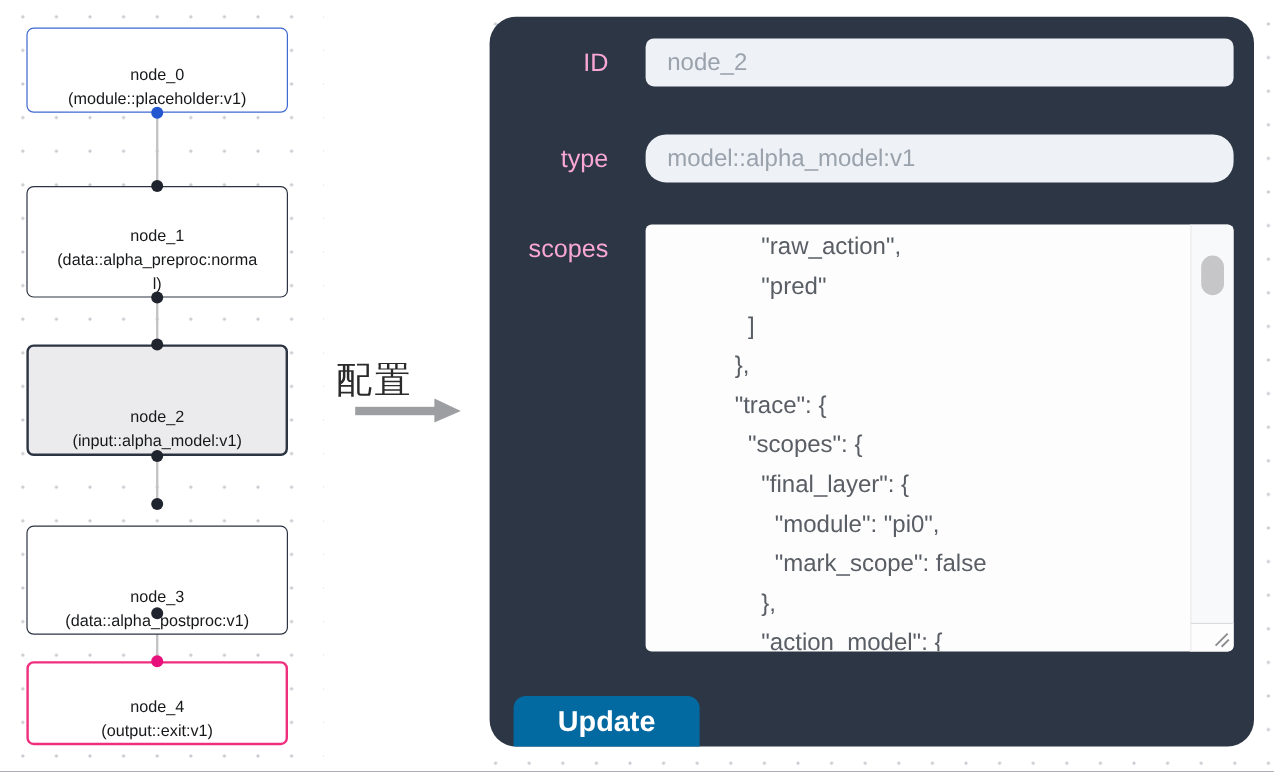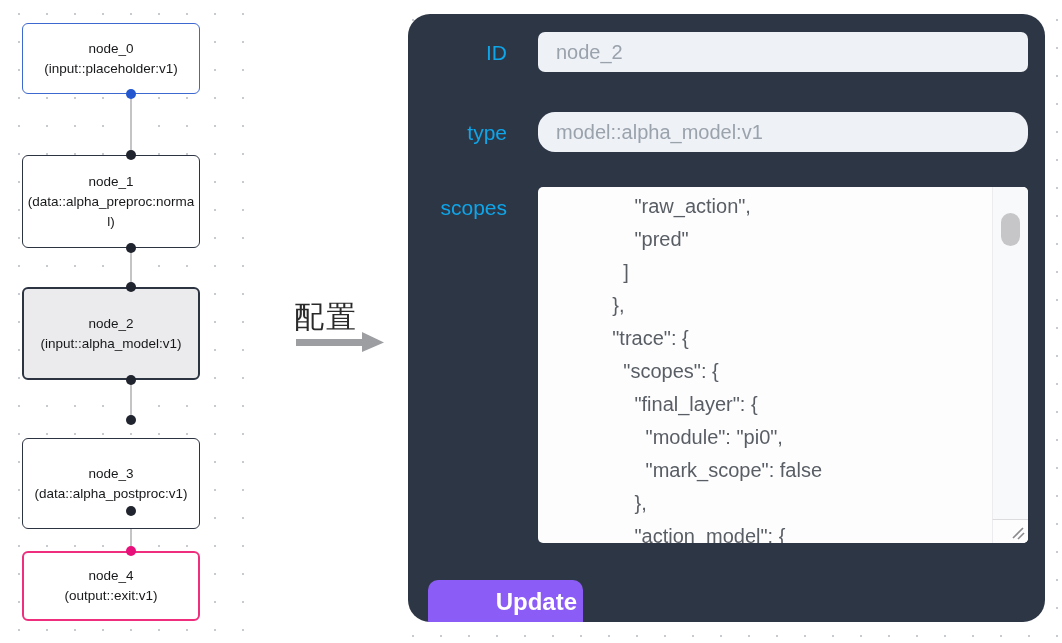--- a/index.html
+++ b/index.html
@@ -12,23 +12,23 @@
   .canvas{
     position:absolute;top:0;height:643px;
     background-image:radial-gradient(#c7cad0 1.2px, transparent 1.4px);
     background-size:28px 28px;
   }
   .canvas-left{left:0;width:270px;background-position:5px 0;}
   .canvas-right{left:393px;width:669px;background-position:6px 6px;}
 
   
   .node{
-    position:absolute;left:22px;width:178px;box-sizing:border-box;
+    position:absolute;left:22px;width:218px;box-sizing:border-box;
     background:#ffffff;border:1.5px solid #2c3442;border-radius:6px;
-    display:flex;flex-direction:column;align-items:center;justify-content:center;
+    display:flex;flex-direction:column;align-items:center;justify-content:flex-end;
     text-align:center;color:#17181a;font-size:13.5px;line-height:20px;
   }
   .node .type-line{max-width:168px;word-break:break-all;}
   .node-0{top:23px;height:71px;border-color:#3d68cf;border-width:1.5px;}
   .node-1{top:155px;height:93px;}
   .node-2{top:287px;height:93px;border-width:2.5px;background:#ebebed;}
   .node-3{top:438px;height:91px;}
   .node-4{top:551px;height:70px;border-color:#ef2e7e;border-width:2px;}
 
   .edge{position:absolute;left:130px;width:2px;background:#c4c4c6;}
@@ -36,33 +36,33 @@
   .edge-12{top:248px;height:39px;}
   .edge-23{top:380px;height:40px;}
   .edge-34{top:511px;height:40px;}
 
   .port{position:absolute;left:126px;width:10px;height:10px;border-radius:50%;background:#20242e;}
   .port-blue{background:#2257d0;}
   .port-pink{background:#e8107a;}
 
   
   .transfer-label{
-    position:absolute;left:294px;top:297px;width:96px;
+    position:absolute;left:280px;top:297px;width:96px;
     font-size:30px;color:#2a2a2a;letter-spacing:2px;text-align:left;
   }
   .transfer-arrow{position:absolute;left:294px;top:331px;}
 
   
   .panel{
     position:absolute;left:408px;top:14px;width:637px;height:608px;
     background:#2d3645;border-radius:22px;overflow:hidden;
   }
   .panel-label{
     position:absolute;left:10px;width:89px;text-align:right;
-    color:#0ea5e9;font-size:21px;
+    color:#f9a8d4;font-size:21px;
   }
   .label-id{top:27px;}
   .label-type{top:107px;}
   .label-config{top:182px;}
   .panel-input{
     position:absolute;left:130px;width:490px;height:40px;box-sizing:border-box;
     background:#eef1f6;border:none;border-radius:7px;outline:none;
     padding:0 18px;font-size:20px;color:#9aa2ac;
     font-family:"Liberation Sans","DejaVu Sans",sans-serif;
   }
@@ -88,38 +88,38 @@
     background:#c6c6c8;border-radius:10px;
   }
   .resize-cell{
     position:absolute;right:0;bottom:0;width:35px;height:23px;
     background:#fdfdfe;border-top:1px solid #dcdcde;border-left:1px solid #ececee;
   }
   .resize-cell svg{position:absolute;right:3px;bottom:3px;}
 
   .update-btn{
     position:absolute;left:20px;top:566px;width:155px;height:60px;
-    background:#8b5cf6;border:none;border-radius:10px;
-    color:#ffffff;font-size:24px;font-weight:bold;text-align:right;
+    background:#0369a1;border:none;border-radius:10px;
+    color:#ffffff;font-size:24px;font-weight:bold;text-align:center;
     padding-bottom:18px;cursor:pointer;
     font-family:"Liberation Sans","DejaVu Sans",sans-serif;
   }
 </style>
 </head>
 <body>
 
 <div class="canvas canvas-left">
   <div class="edge edge-01"></div>
   <div class="edge edge-12"></div>
   <div class="edge edge-23"></div>
   <div class="edge edge-34"></div>
 
   <div class="node node-0">
     <div>node_0</div>
-    <div class="type-line">(input::placeholder:v1)</div>
+    <div class="type-line">(module::placeholder:v1)</div>
   </div>
   <div class="node node-1">
     <div>node_1</div>
     <div class="type-line">(data::alpha_preproc:normal)</div>
   </div>
   <div class="node node-2">
     <div>node_2</div>
     <div class="type-line">(input::alpha_model:v1)</div>
   </div>
   <div class="node node-3">

